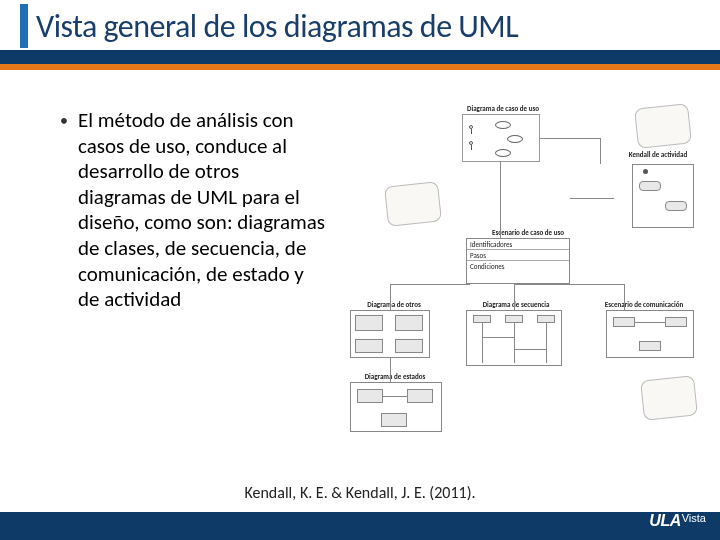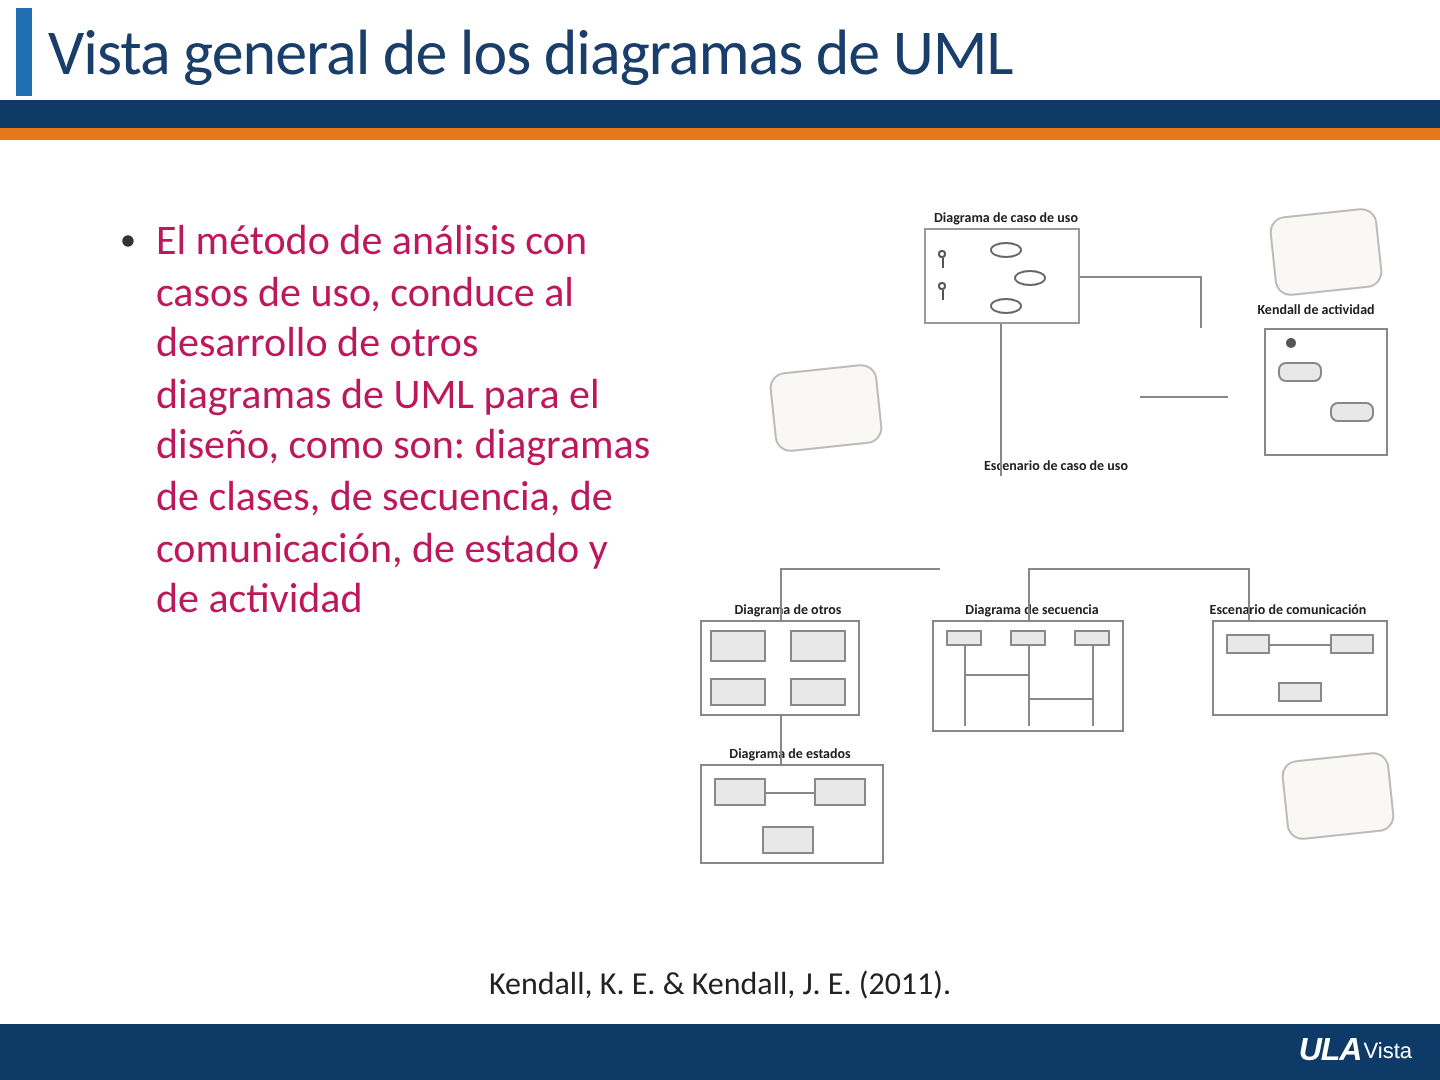--- a/index.html
+++ b/index.html
@@ -3,55 +3,55 @@
 <meta charset="utf-8">
 <style>
   * { margin: 0; padding: 0; box-sizing: border-box; }
   body {
     width: 720px; height: 540px;
     font-family: Calibri, "Segoe UI", sans-serif;
     background: #fff; overflow: hidden; position: relative;
   }
   .title-bar {
     display: flex; align-items: center; gap: 8px;
-    padding: 4px 0 0 8px;
+    padding: 4px 0 0 20px;
   }
   .title-accent {
     width: 8px; height: 44px; background: #1f6fb2;
   }
   .title {
     font-size: 32px; color: #1a3e6a; font-weight: 400;
     letter-spacing: -0.5px;
   }
   .underline-stack { margin-top: 2px; }
   .uline-dark { height: 14px; background: #0d3a66; }
   .uline-orange { height: 6px; background: #e67817; }
   .content {
     position: absolute; top: 108px; left: 60px; right: 20px; bottom: 70px;
     display: flex; gap: 20px;
   }
   .bullet-col { width: 270px; display: flex; gap: 10px; }
   .bullet-dot { font-size: 16px; color: #333; line-height: 26px; }
   .bullet-text {
-    font-size: 21px; color: #be185d; line-height: 1.22;
+    font-size: 21px; color: #000000; line-height: 1.22;
   }
   .diagram-col {
     flex: 1; position: relative; font-size: 7px; color: #222;
   }
   .dlabel { position: absolute; font-size: 7px; color: #222; text-align: center; font-weight: bold; }
   .dbox {
     position: absolute; border: 1px solid #888; background: #f6f6f6;
   }
   .citation {
     position: absolute; bottom: 38px; left: 0; right: 0;
     text-align: center; font-size: 16px; color: #222;
   }
   .footer {
     position: absolute; bottom: 0; left: 0; right: 0; height: 28px;
-    background: #0d3a66; display: flex; align-items: center;
+    background: #0d3a66; display: flex; 
     justify-content: flex-end; padding-right: 14px;
   }
   .logo-brand {
     font-family: Arial, sans-serif; font-weight: 900; font-style: italic;
     color: #fff; font-size: 16px; letter-spacing: -0.5px;
   }
   .logo-sub {
     font-family: Arial, sans-serif; color: #fff; font-size: 11px;
     font-weight: 400; margin-left: 1px;
   }
@@ -119,20 +119,25 @@
       <div class="mini" style="top:16px; left:6px; width:22px; height:10px; border-radius:4px;"></div>
       <div class="mini" style="top:36px; left:32px; width:22px; height:10px; border-radius:4px;"></div>
       <div style="position:absolute;top:4px;left:10px;width:5px;height:5px;border-radius:50%;background:#555;"></div>
     </div>
 
     <div class="speech" style="top:-2px; right:10px;"></div>
     <div class="speech" style="top:76px; left:36px;"></div>
     <div class="speech" style="top:270px; right:4px;"></div>
 
     <div class="dlabel" style="top:120px; left:118px; width:120px; font-weight:bold;">Escenario de caso de uso</div>
+    <div class="scenario-box" style="top:130px; left:116px; width:104px; height:46px;">
+      <div class="row" style="padding:1px 3px;"><span>Identificadores</span></div>
+      <div class="row" style="padding:1px 3px;"><span>Pasos</span></div>
+      <div class="row" style="padding:1px 3px; height:22px;"><span>Condiciones</span></div>
+    </div>
 
     <div class="arrowline" style="top:54px; left:150px; width:1px; height:76px;"></div>
     <div class="arrowline" style="top:30px; left:190px; width:60px; height:1px;"></div>
     <div class="arrowline" style="top:30px; left:250px; width:1px; height:26px;"></div>
     <div class="arrowline" style="top:90px; left:220px; width:44px; height:1px;"></div>
 
     <div class="dlabel" style="top:192px; left:4px; width:80px;">Diagrama de otros</div>
     <div class="dbox" style="top:202px; left:0px; width:80px; height:48px; background:#fff;">
       <div class="mini" style="top:4px; left:4px; width:28px; height:16px;"></div>
       <div class="mini" style="top:4px; left:44px; width:28px; height:16px;"></div>

